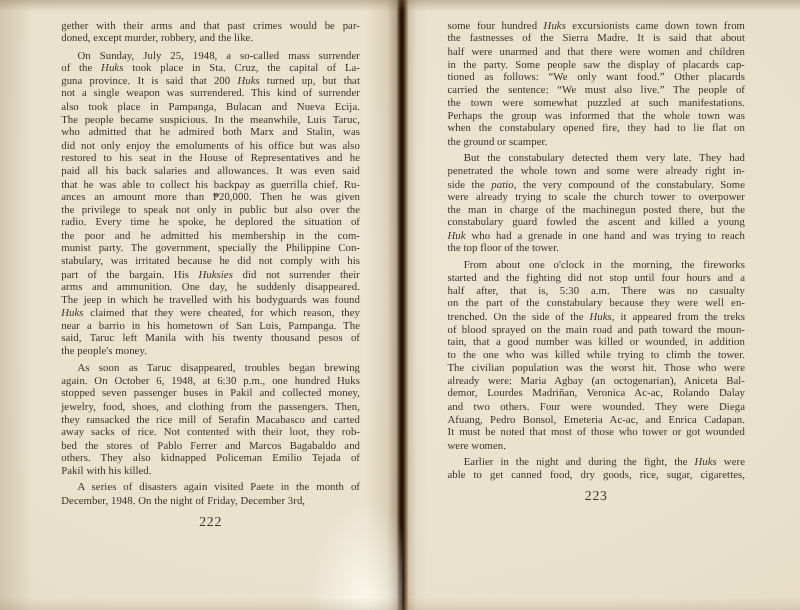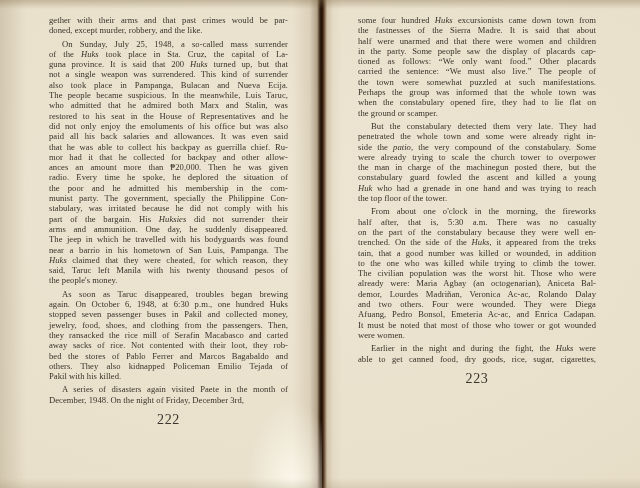--- a/index.html
+++ b/index.html
@@ -22,21 +22,21 @@
     text-align-last: justify;
     white-space: normal;
   }
   .line.end { text-align-last: left; }
   .para + .para { margin-top: 3px; }
   .para.indent .line:first-child { text-indent: 13px; }
   .line i { font-style: italic; }
   .page-number {
     margin-top: 7px;
     text-align: center;
-    font-size: 14px;
+    font-size: 11px;
     letter-spacing: 0.6px;
     color: #3a342c;
   }
   
   .gutter {
     position: absolute; left: 292px; top: 0; width: 50px; height: 488px;
     background: linear-gradient(90deg,
       rgba(150,125,90,0)    0%,
       rgba(150,125,90,0.18) 35%,
       rgba(110,85,55,0.45)  50%,
@@ -76,35 +76,35 @@
           <div class="line end"><span>doned, except murder, robbery, and the like.</span></div>
         </div>
         <div class="para indent">
           <div class="line"><span>On Sunday, July 25, 1948, a so-called mass surrender</span></div>
           <div class="line"><span>of the </span><i>Huks</i><span> took place in Sta. Cruz, the capital of La-</span></div>
           <div class="line"><span>guna province. It is said that 200 </span><i>Huks</i><span> turned up, but that</span></div>
           <div class="line"><span>not a single weapon was surrendered. This kind of surrender</span></div>
           <div class="line"><span>also took place in Pampanga, Bulacan and Nueva Ecija.</span></div>
           <div class="line"><span>The people became suspicious. In the meanwhile, Luis Taruc,</span></div>
           <div class="line"><span>who admitted that he admired both Marx and Stalin, was</span></div>
+          <div class="line"><span>did not only enjoy the emoluments of his office but was also</span></div>
           <div class="line"><span>restored to his seat in the House of Representatives and he</span></div>
-          <div class="line"><span>did not only enjoy the emoluments of his office but was also</span></div>
           <div class="line"><span>paid all his back salaries and allowances. It was even said</span></div>
           <div class="line"><span>that he was able to collect his backpay as guerrilla chief. Ru-</span></div>
-          <div class="line"><span>mor had it that he collected for backpay and other allow-</span></div>
           <div class="line"><span>ances an amount more than ₱20,000. Then he was given</span></div>
+          <div class="line"><span>the privilege to speak not only in public but also over the</span></div>
           <div class="line"><span>radio. Every time he spoke, he deplored the situation of</span></div>
           <div class="line"><span>the poor and he admitted his membership in the com-</span></div>
           <div class="line"><span>munist party. The government, specially the Philippine Con-</span></div>
           <div class="line"><span>stabulary, was irritated because he did not comply with his</span></div>
           <div class="line"><span>part of the bargain. His </span><i>Huksies</i><span> did not surrender their</span></div>
           <div class="line"><span>arms and ammunition. One day, he suddenly disappeared.</span></div>
           <div class="line"><span>The jeep in which he travelled with his bodyguards was found</span></div>
+          <div class="line"><i>Huks</i><span> claimed that they were cheated, for which reason, they</span></div>
           <div class="line"><span>near a barrio in his hometown of San Luis, Pampanga. The</span></div>
-          <div class="line"><i>Huks</i><span> claimed that they were cheated, for which reason, they</span></div>
           <div class="line"><span>said, Taruc left Manila with his twenty thousand pesos of</span></div>
           <div class="line end"><span>the people's money.</span></div>
         </div>
         <div class="para indent">
           <div class="line"><span>As soon as Taruc disappeared, troubles began brewing</span></div>
           <div class="line"><span>again. On October 6, 1948, at 6:30 p.m., one hundred Huks</span></div>
           <div class="line"><span>stopped seven passenger buses in Pakil and collected money,</span></div>
           <div class="line"><span>jewelry, food, shoes, and clothing from the passengers. Then,</span></div>
           <div class="line"><span>they ransacked the rice mill of Serafin Macabasco and carted</span></div>
           <div class="line"><span>away sacks of rice. Not contented with their loot, they rob-</span></div>
@@ -139,23 +139,25 @@
           <div class="line"><span>penetrated the whole town and some were already right in-</span></div>
           <div class="line"><span>side the </span><i>patio</i><span>, the very compound of the constabulary. Some</span></div>
           <div class="line"><span>were already trying to scale the church tower to overpower</span></div>
           <div class="line"><span>the man in charge of the machinegun posted there, but the</span></div>
           <div class="line"><span>constabulary guard fowled the ascent and killed a young</span></div>
           <div class="line"><i>Huk</i><span> who had a grenade in one hand and was trying to reach</span></div>
           <div class="line end"><span>the top floor of the tower.</span></div>
         </div>
         <div class="para indent">
           <div class="line"><span>From about one o'clock in the morning, the fireworks</span></div>
+          <div class="line"><span>started and the fighting did not stop until four hours and a</span></div>
           <div class="line"><span>half after, that is, 5:30 a.m. There was no casualty</span></div>
           <div class="line"><span>on the part of the constabulary because they were well en-</span></div>
           <div class="line"><span>trenched. On the side of the </span><i>Huks</i><span>, it appeared from the treks</span></div>
+          <div class="line"><span>of blood sprayed on the main road and path toward the moun-</span></div>
           <div class="line"><span>tain, that a good number was killed or wounded, in addition</span></div>
           <div class="line"><span>to the one who was killed while trying to climb the tower.</span></div>
           <div class="line"><span>The civilian population was the worst hit. Those who were</span></div>
           <div class="line"><span>already were: Maria Agbay (an octogenarian), Aniceta Bal-</span></div>
           <div class="line"><span>demor, Lourdes Madriñan, Veronica Ac-ac, Rolando Dalay</span></div>
           <div class="line"><span>and two others. Four were wounded. They were Diega</span></div>
           <div class="line"><span>Afuang, Pedro Bonsol, Emeteria Ac-ac, and Enrica Cadapan.</span></div>
           <div class="line"><span>It must be noted that most of those who tower or got wounded</span></div>
           <div class="line end"><span>were women.</span></div>
         </div>

